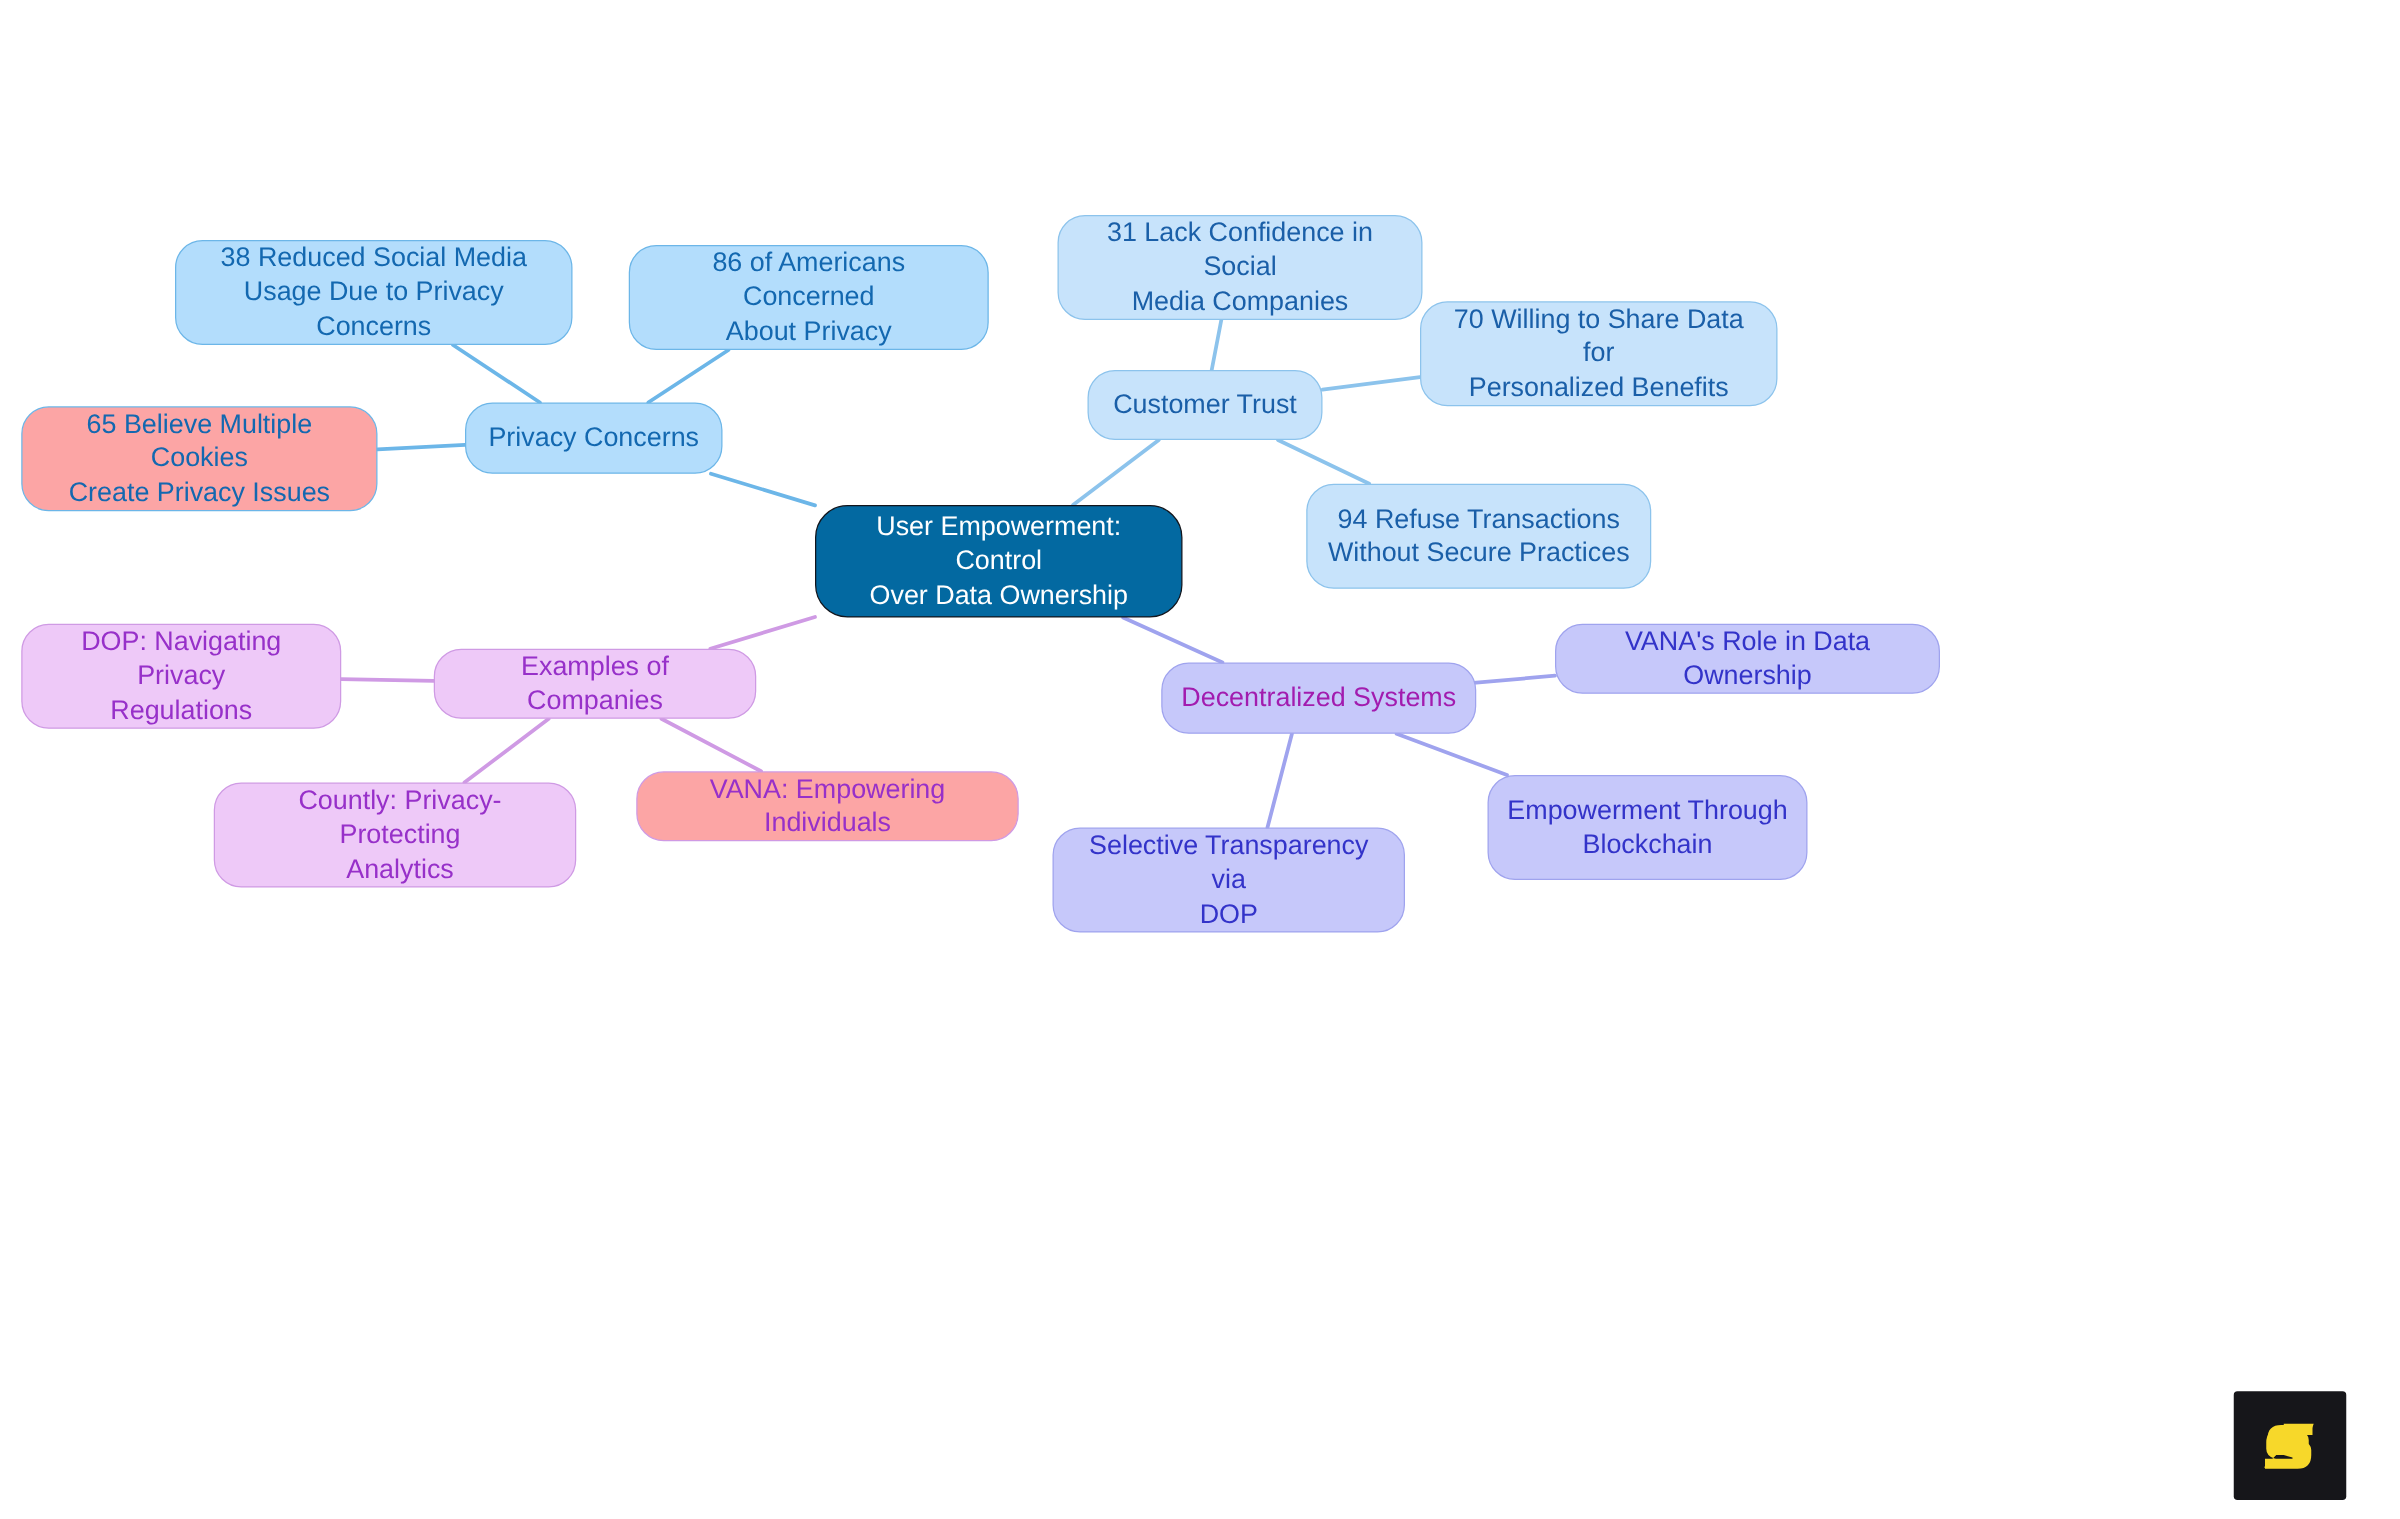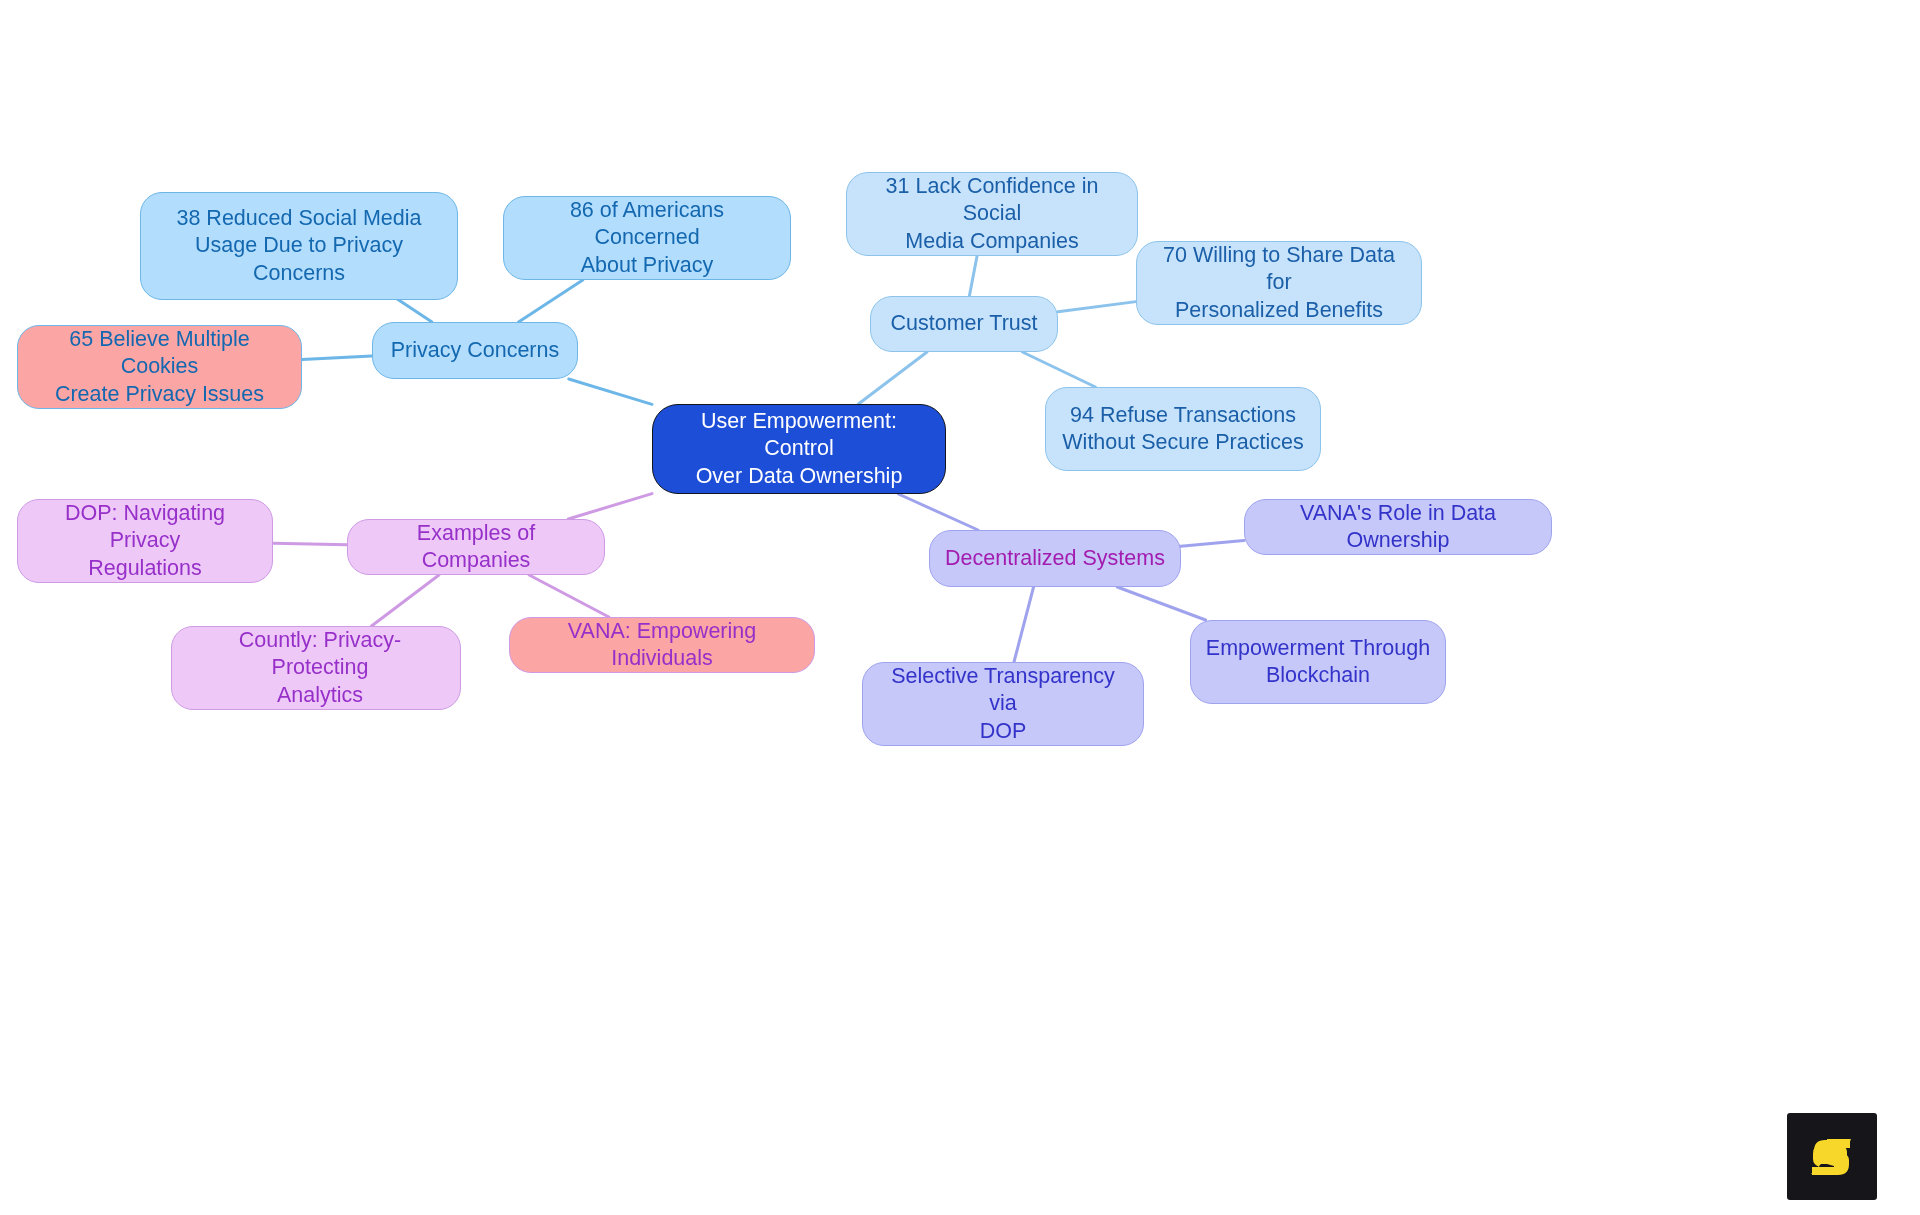--- a/index.html
+++ b/index.html
@@ -100,24 +100,24 @@
       <line x1="652" y1="493.6006191950464" x2="568.2857142857142" y2="519" stroke="#cf9ae4" stroke-width="3" stroke-linecap="round"></line>
       <line x1="347" y1="544.6616314199396" x2="273" y2="543.3202416918429" stroke="#cf9ae4" stroke-width="3" stroke-linecap="round"></line>
       <line x1="438.97520661157023" y1="575" x2="371.53719008264466" y2="626" stroke="#cf9ae4" stroke-width="3" stroke-linecap="round"></line>
       <line x1="529.1428571428571" y1="575" x2="608.8571428571429" y2="617" stroke="#cf9ae4" stroke-width="3" stroke-linecap="round"></line>
       <line x1="898.4520547945206" y1="494" x2="978.013698630137" y2="530" stroke="#9fa3ee" stroke-width="3" stroke-linecap="round"></line>
       <line x1="1167" y1="547.3823529411765" x2="1244" y2="540.5882352941177" stroke="#9fa3ee" stroke-width="3" stroke-linecap="round"></line>
       <line x1="1117.2753623188405" y1="587" x2="1205.5942028985507" y2="620" stroke="#9fa3ee" stroke-width="3" stroke-linecap="round"></line>
       <line x1="1033.5567010309278" y1="587" x2="1013.9690721649484" y2="662" stroke="#9fa3ee" stroke-width="3" stroke-linecap="round"></line>
     </svg>
   <div id="node-layer">
-      <div class="node node-root" style="left: 652px; top: 404px; width: 294px; height: 90px; background: #1d4ed8; color: rgb(255, 255, 255);">User Empowerment: Control
+      <div class="node node-root" style="left: 652px; top: 404px; width: 294px; height: 90px; background: #0369a1; color: rgb(255, 255, 255);">User Empowerment: Control
 Over Data Ownership</div>
       <div class="node node-blue" style="left: 372px; top: 322px; width: 206px; height: 57px; background: rgb(179, 221, 252); border-color: rgb(108, 182, 232); color: rgb(19, 104, 176);">Privacy Concerns</div>
-      <div class="node node-blue" style="left: 140px; top: 192px; width: 318px; height: 108px; background: rgb(179, 221, 252); border-color: rgb(108, 182, 232); color: rgb(19, 104, 176);">38 Reduced Social Media
+      <div class="node node-blue" style="left: 140px; top: 192px; width: 318px; height: 84px; background: rgb(179, 221, 252); border-color: rgb(108, 182, 232); color: rgb(19, 104, 176);">38 Reduced Social Media
 Usage Due to Privacy Concerns</div>
       <div class="node node-blue" style="left: 503px; top: 196px; width: 288px; height: 84px; background: rgb(179, 221, 252); border-color: rgb(108, 182, 232); color: rgb(19, 104, 176);">86 of Americans Concerned
 About Privacy</div>
       <div class="node node-blue" style="left: 17px; top: 325px; width: 285px; height: 84px; background: #fca5a5; border-color: rgb(108, 182, 232); color: rgb(19, 104, 176);">65 Believe Multiple Cookies
 Create Privacy Issues</div>
       <div class="node node-blue-lt" style="left: 870px; top: 296px; width: 188px; height: 56px; background: rgb(199, 227, 251); border-color: rgb(140, 195, 236); color: rgb(26, 95, 168);">Customer Trust</div>
       <div class="node node-blue-lt" style="left: 846px; top: 136px; width: 292px; height: 84px; background: rgb(199, 227, 251); border-color: rgb(140, 195, 236); color: rgb(26, 95, 168); margin-top: 36px;">31 Lack Confidence in Social
 Media Companies</div>
       <div class="node node-blue-lt" style="left: 1136px; top: 241px; width: 286px; height: 84px; background: rgb(199, 227, 251); border-color: rgb(140, 195, 236); color: rgb(26, 95, 168);">70 Willing to Share Data for
 Personalized Benefits</div>
@@ -126,21 +126,21 @@
       <div class="node node-pink" style="left: 347px; top: 519px; width: 258px; height: 56px; background: rgb(238, 201, 248); border-color: rgb(207, 154, 228); color: rgb(151, 48, 201);">Examples of Companies</div>
       <div class="node node-pink" style="left: 17px; top: 499px; width: 256px; height: 84px; background: rgb(238, 201, 248); border-color: rgb(207, 154, 228); color: rgb(151, 48, 201);">DOP: Navigating Privacy
 Regulations</div>
       <div class="node node-pink" style="left: 171px; top: 626px; width: 290px; height: 84px; background: rgb(238, 201, 248); border-color: rgb(207, 154, 228); color: rgb(151, 48, 201); padding-left: 22px;">Countly: Privacy-Protecting
 Analytics</div>
       <div class="node node-pink" style="left: 509px; top: 617px; width: 306px; height: 56px; background: #fca5a5; border-color: rgb(207, 154, 228); color: rgb(151, 48, 201);">VANA: Empowering Individuals</div>
       <div class="node node-periwinkle" style="left: 929px; top: 530px; width: 252px; height: 57px; background: rgb(198, 200, 250); border-color: rgb(159, 163, 238); color: #a21caf;">Decentralized Systems</div>
       <div class="node node-periwinkle" style="left: 1244px; top: 499px; width: 308px; height: 56px; background: rgb(198, 200, 250); border-color: rgb(159, 163, 238); color: rgb(51, 51, 201);">VANA's Role in Data Ownership</div>
       <div class="node node-periwinkle" style="left: 1190px; top: 620px; width: 256px; height: 84px; background: rgb(198, 200, 250); border-color: rgb(159, 163, 238); color: rgb(51, 51, 201);">Empowerment Through
 Blockchain</div>
-      <div class="node node-periwinkle" style="left: 862px; top: 662px; width: 282px; height: 84px; background: rgb(198, 200, 250); border-color: rgb(159, 163, 238); color: rgb(51, 51, 201);">Selective Transparency via
+      <div class="node node-periwinkle" style="left: 842px; top: 662px; width: 282px; height: 84px; background: rgb(198, 200, 250); border-color: rgb(159, 163, 238); color: rgb(51, 51, 201);">Selective Transparency via
 DOP</div>
     </div>
 
   <div class="brand-badge">
     <svg width="56" height="56" viewBox="0 0 56 56">
       <path d="M44 12 L18 12 Q8 12 8 22 L8 27 Q8 33 15 35 L29 39 L29 42 L6 42 L16 32 L34 32 Q42 32 42 24 L42 20 Q42 15 36 13 L22 10 L22 7 L46 7 Z" fill="#f7d82a" transform="translate(1,3)"></path>
       <path d="M46 11 L21 11 Q10 11 10 22 L10 26 Q10 31 16 33 L30 37 L30 38 L8 38 L8 46 L34 46 Q45 46 45 35 L45 31 Q45 26 39 24 L25 20 L25 19 L46 19 Z" fill="#f7d82a"></path>
     </svg>
   </div>
 </div>

